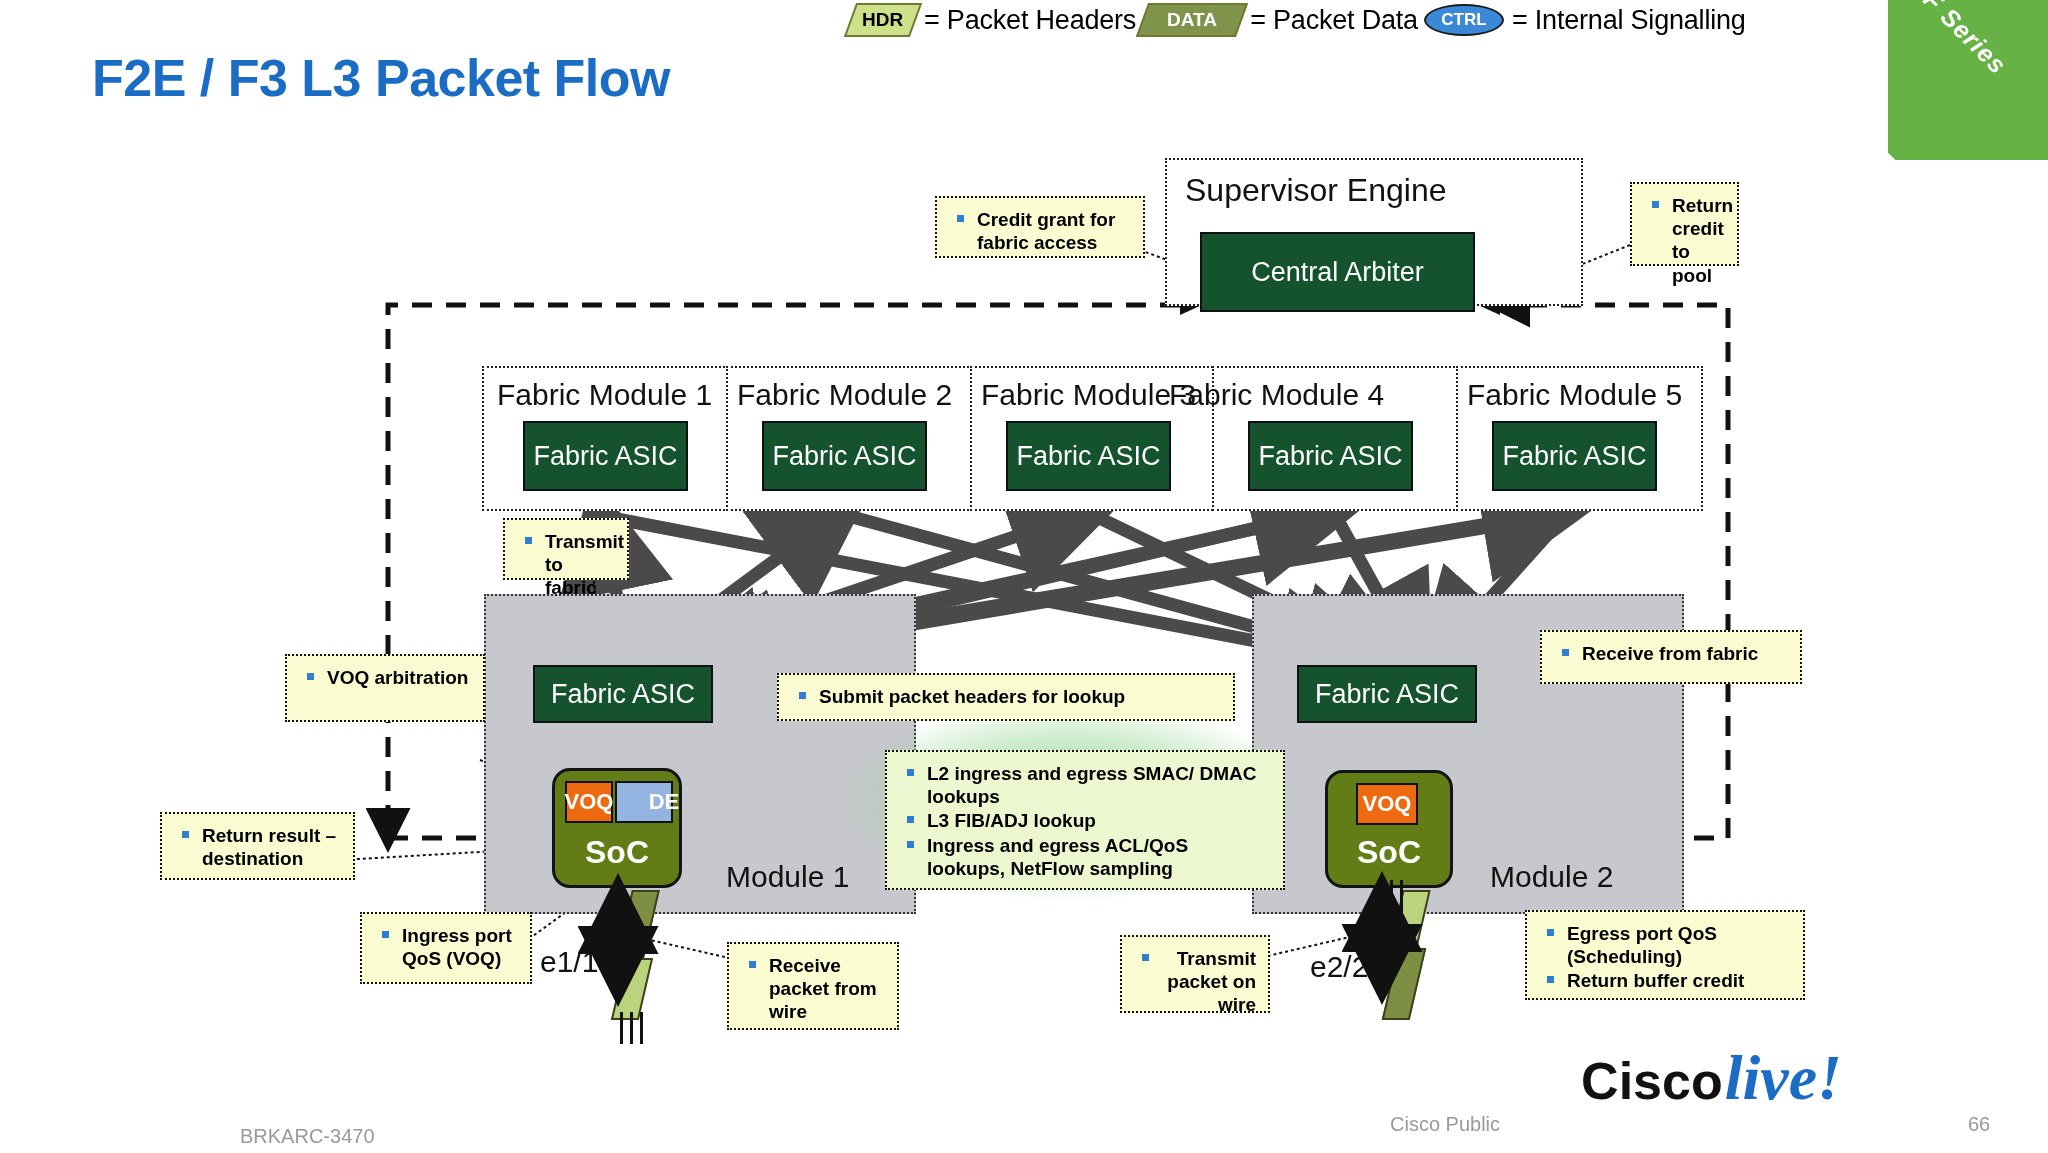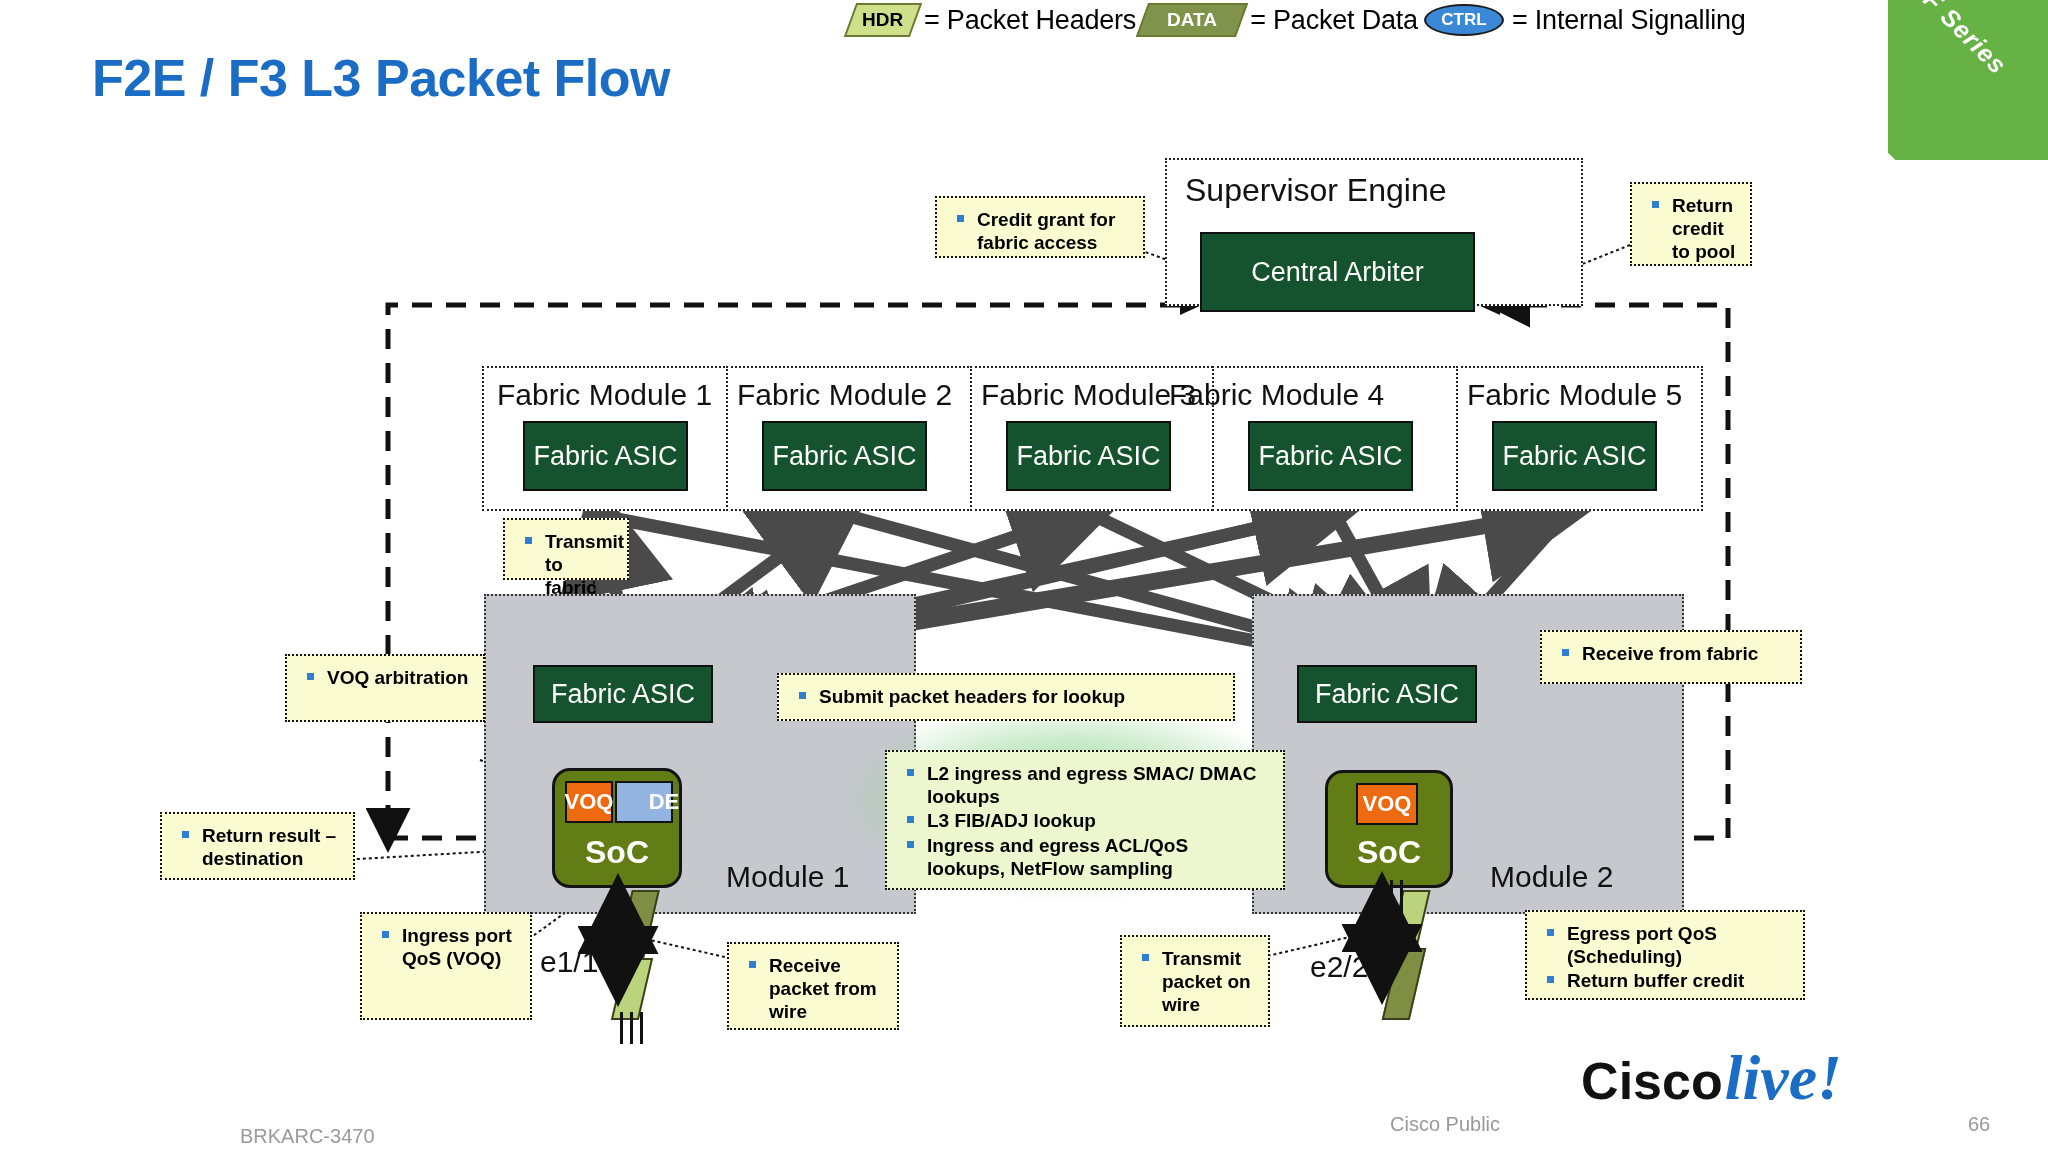--- a/index.html
+++ b/index.html
@@ -190,21 +190,21 @@
 
 <div class="dotbox" style="left:1165px;top:158px;width:418px;height:148px;"></div>
 <div class="sectitle" style="left:1185px;top:172px;">Supervisor Engine</div>
 <div class="orange" style="left:1200px;top:232px;width:275px;height:80px;">Central Arbiter</div>
 
 <div class="callout" style="left:935px;top:196px;width:210px;height:62px;">
   <ul>
       <li>Credit grant for fabric access</li>
     </ul>
 </div>
-<div class="callout" style="left:1630px;top:182px;width:122px;height:84px;">
+<div class="callout" style="left:1630px;top:182px;width:109px;height:84px;">
   <ul>
       <li>Return credit to pool</li>
     </ul>
 </div>
 
 <div class="dotbox" style="left:482px;top:366px;width:247px;height:145px;"></div>
 <div class="modlabel" style="left:497px;top:378px;">Fabric Module 1</div>
 <div class="orange" style="left:523px;top:421px;width:165px;height:70px;">Fabric ASIC</div>
 
 <div class="dotbox" style="left:726px;top:366px;width:247px;height:145px;"></div>
@@ -297,33 +297,33 @@
 </div>
 
 <div class="callout green" style="left:885px;top:750px;width:400px;height:140px;">
   <ul>
     <li>L2 ingress and egress SMAC/ DMAC lookups</li>
     <li>L3 FIB/ADJ lookup</li>
     <li>Ingress and egress ACL/QoS lookups, NetFlow sampling</li>
   </ul>
 </div>
 
-<div class="callout" style="left:360px;top:912px;width:172px;height:108px;">
+<div class="callout" style="left:360px;top:912px;width:172px;height:72px;">
   <ul>
       <li>Ingress port QoS (VOQ)</li>
     </ul>
 </div>
 
 <div class="callout" style="left:727px;top:942px;width:172px;height:88px;">
   <ul>
       <li>Receive packet from wire</li>
     </ul>
 </div>
 
-<div class="callout" style="left:1120px;top:935px;width:150px;height:92px;">
+<div class="callout" style="left:1120px;top:935px;width:150px;height:78px;text-align:right;">
   <ul>
       <li>Transmit packet on wire</li>
     </ul>
 </div>
 
 <div class="callout" style="left:1525px;top:910px;width:280px;height:90px;">
   <ul>
     <li>Egress port QoS (Scheduling)</li>
     <li>Return buffer credit</li>
   </ul>

